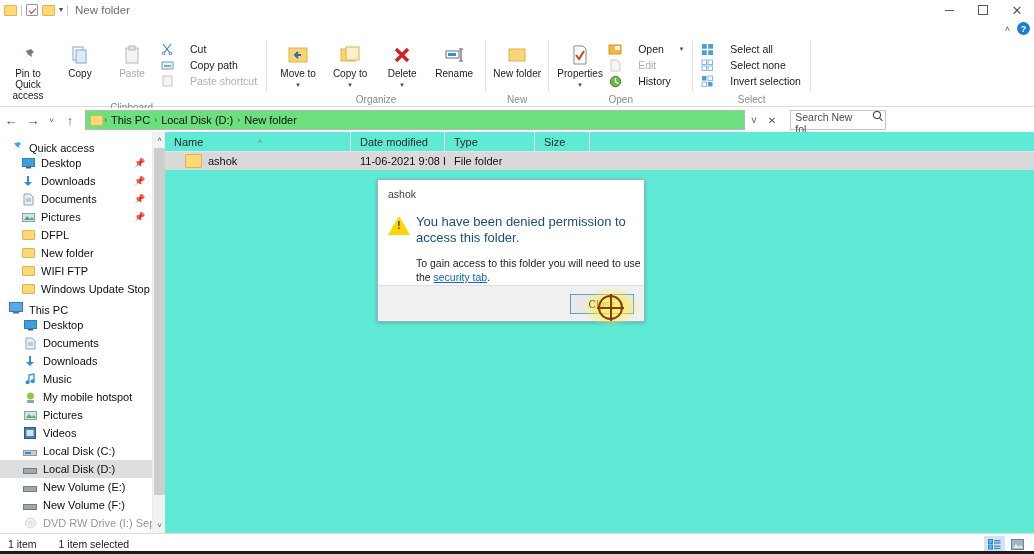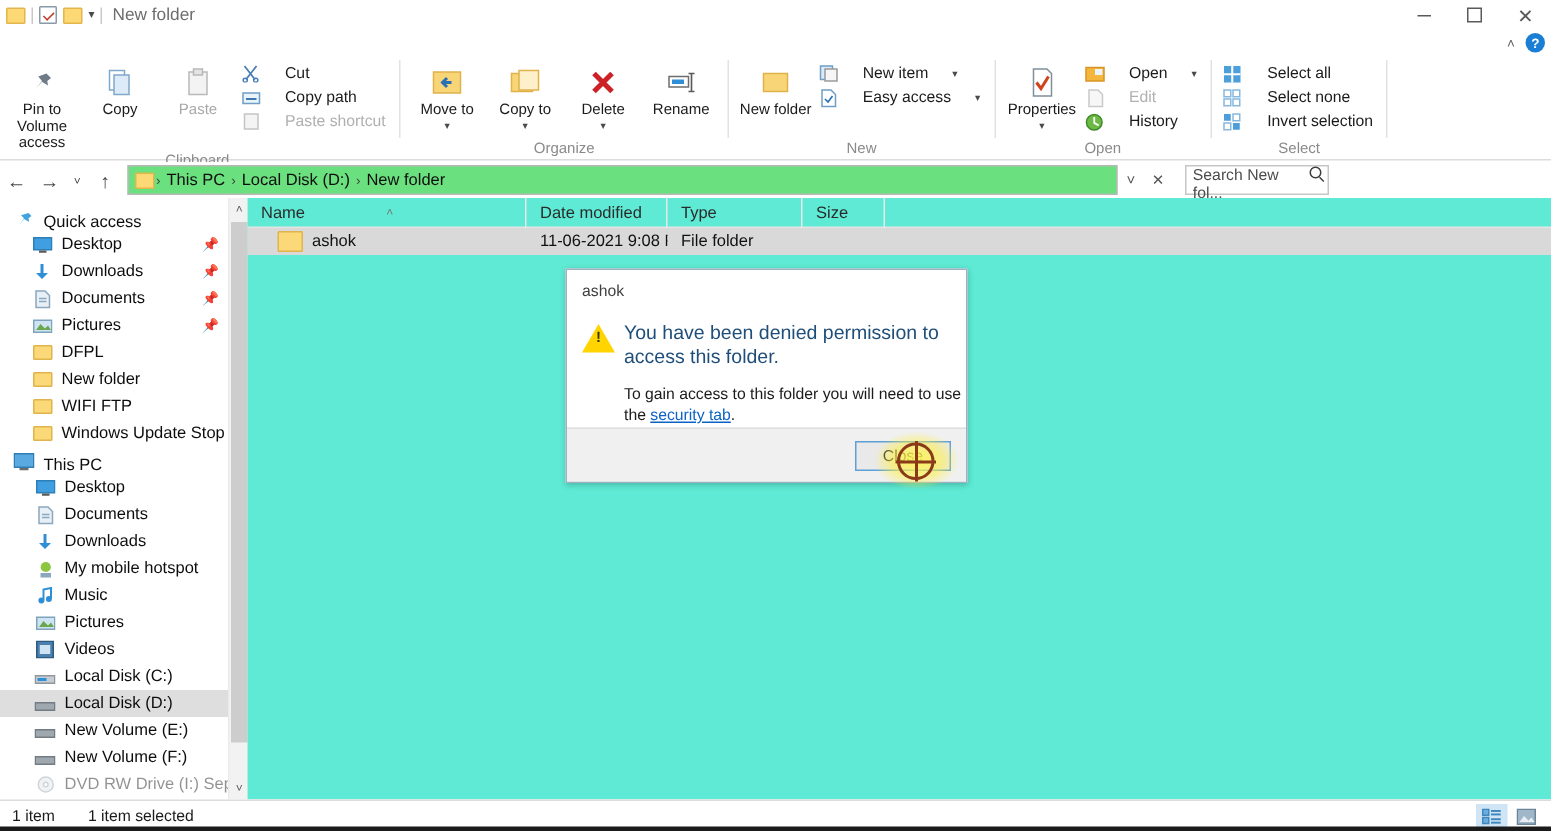--- a/index.html
+++ b/index.html
@@ -276,21 +276,21 @@
   <div class="ribbon">
 
     <div class="group">
       <div class="group-items">
         <div class="bigbtn">
           <div class="ic">
             <svg width="18" height="18" viewBox="0 0 18 18">
                 <path d="M12 3 L15 6 L12.5 8 L13 11 L9 8.5 L5 13 L9 8 L6.5 5 Z" fill="#6f7b86"></path>
               </svg>
           </div>
-          <span>Pin to Volume access</span>
+          <span>Pin to Quick access</span>
         </div>
         <div class="bigbtn">
           <div class="ic">
             <svg width="20" height="20" viewBox="0 0 20 20">
               <rect x="3" y="2" width="10" height="13" fill="#fff" stroke="#7fa8cb"></rect>
               <rect x="6" y="5" width="10" height="13" fill="#dcebf7" stroke="#7fa8cb"></rect>
             </svg>
           </div>
           <span>Copy</span>
         </div>
@@ -385,42 +385,20 @@
 
     <div class="group">
       <div class="group-items">
         <div class="bigbtn">
           <div class="ic">
             <svg width="22" height="18" viewBox="0 0 22 18">
                 <rect x="3" y="3" width="16" height="12" fill="#f8d678" stroke="#dfb24c"></rect>
               </svg>
           </div>
           <span>New folder</span>
-        </div>
-        <div class="smallcol">
-          <div class="smallbtn">
-            <div class="ic">
-              <svg width="13" height="12" viewBox="0 0 13 12">
-                  <rect x="1" y="1" width="8" height="9" fill="#dcebf7" stroke="#6e9ec6"></rect>
-                  <rect x="4" y="3" width="8" height="8" fill="#f6f6f6" stroke="#9a9a9a"></rect>
-                </svg>
-            </div>
-            <span>New item</span>
-            <span class="caret">▾</span>
-          </div>
-          <div class="smallbtn">
-            <div class="ic">
-              <svg width="12" height="13" viewBox="0 0 12 13">
-                  <path d="M2 1 h6 l3 3 v8 h-9 z" fill="#fff" stroke="#6e9ec6"></path>
-                  <path d="M4 7 l2 2 l3 -4" stroke="#2b6fb5" fill="none" stroke-width="1.1"></path>
-                </svg>
-            </div>
-            <span>Easy access</span>
-            <span class="caret">▾</span>
-          </div>
         </div>
       </div>
       <div class="group-label">New</div>
     </div>
     <div class="group-div"></div>
 
     <div class="group">
       <div class="group-items">
         <div class="bigbtn">
           <div class="ic">
@@ -644,36 +622,36 @@
       <div class="nav-item lvl2">
         <span class="nic">
             <svg width="12" height="13" viewBox="0 0 12 13">
               <path d="M5 1 h2 v6 h3 l-4 4 l-4 -4 h3 z" fill="#2f8fd6"></path>
             </svg>
           </span>
         <span>Downloads</span>
       </div>
       <div class="nav-item lvl2">
         <span class="nic">
-            <svg width="13" height="13" viewBox="0 0 13 13">
-              <circle cx="6.5" cy="5" r="3.4" fill="#8dc63f"></circle>
-              <rect x="3" y="9" width="7" height="3" fill="#8aa7bd"></rect>
-            </svg>
-          </span>
-        <span>My mobile hotspot</span>
-      </div>
-      <div class="nav-item lvl2">
-        <span class="nic">
             <svg width="11" height="12" viewBox="0 0 11 12">
               <path d="M4 9 V2 l5 -1 v7" stroke="#2f8fd6" fill="none" stroke-width="1.3"></path>
               <circle cx="2.6" cy="9.3" r="2" fill="#2f8fd6"></circle>
               <circle cx="7.6" cy="8.3" r="2" fill="#2f8fd6"></circle>
             </svg>
           </span>
         <span>Music</span>
+      </div>
+      <div class="nav-item lvl2">
+        <span class="nic">
+            <svg width="13" height="13" viewBox="0 0 13 13">
+              <circle cx="6.5" cy="5" r="3.4" fill="#8dc63f"></circle>
+              <rect x="3" y="9" width="7" height="3" fill="#8aa7bd"></rect>
+            </svg>
+          </span>
+        <span>My mobile hotspot</span>
       </div>
       <div class="nav-item lvl2">
         <span class="nic">
             <svg width="13" height="11" viewBox="0 0 13 11">
               <rect x="0.5" y="1.5" width="12" height="8" fill="#cfe4f2" stroke="#7fa3bd"></rect>
               <path d="M2 8 l3 -4 l3 3 l2 -2 l2 3 z" fill="#6aa84f"></path>
             </svg>
           </span>
         <span>Pictures</span>
       </div>

